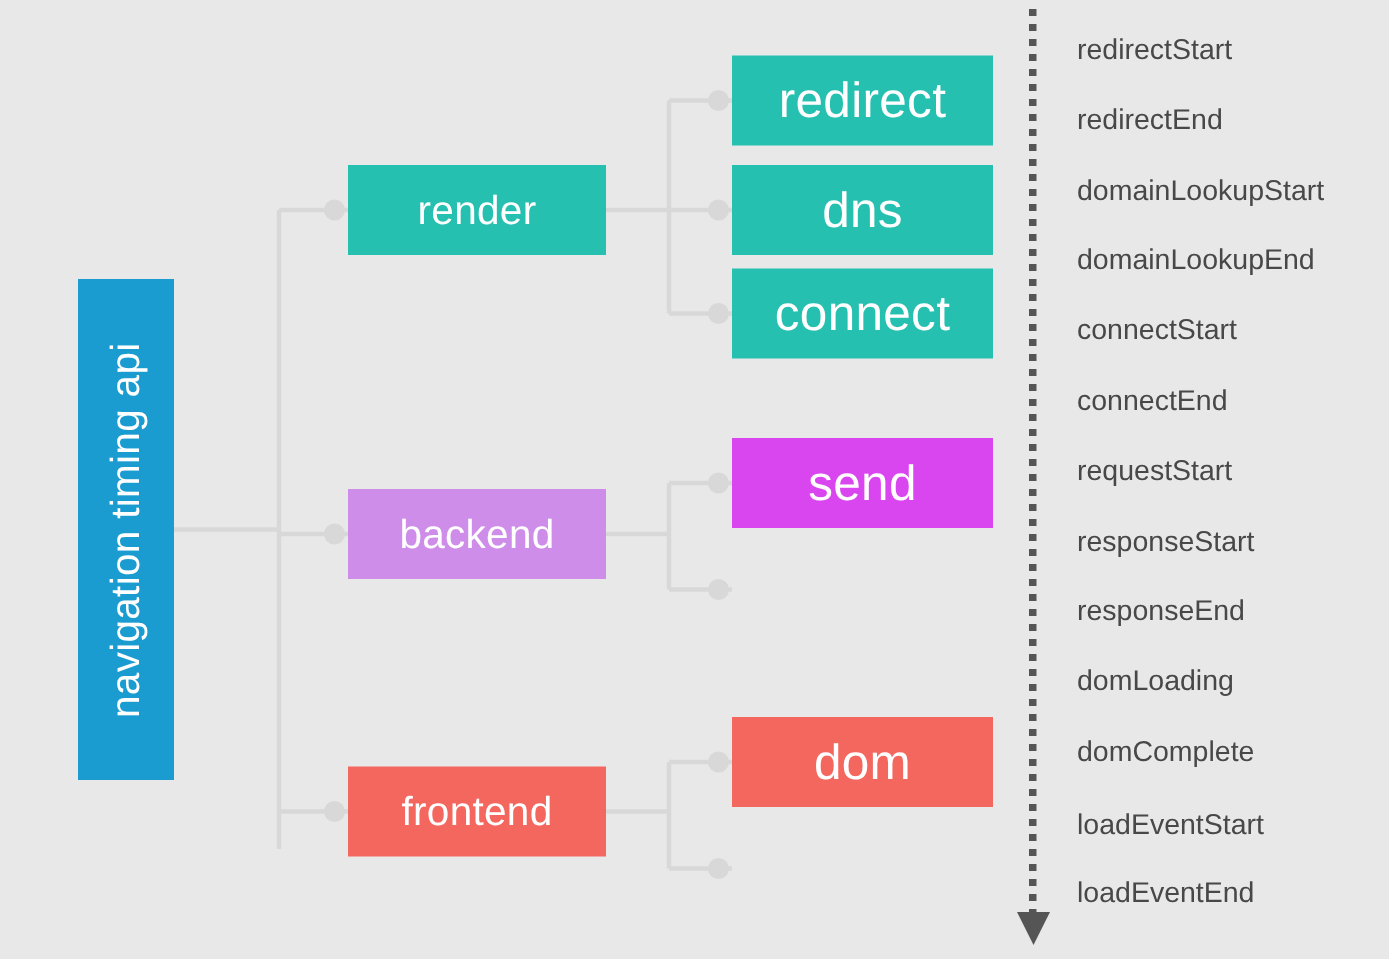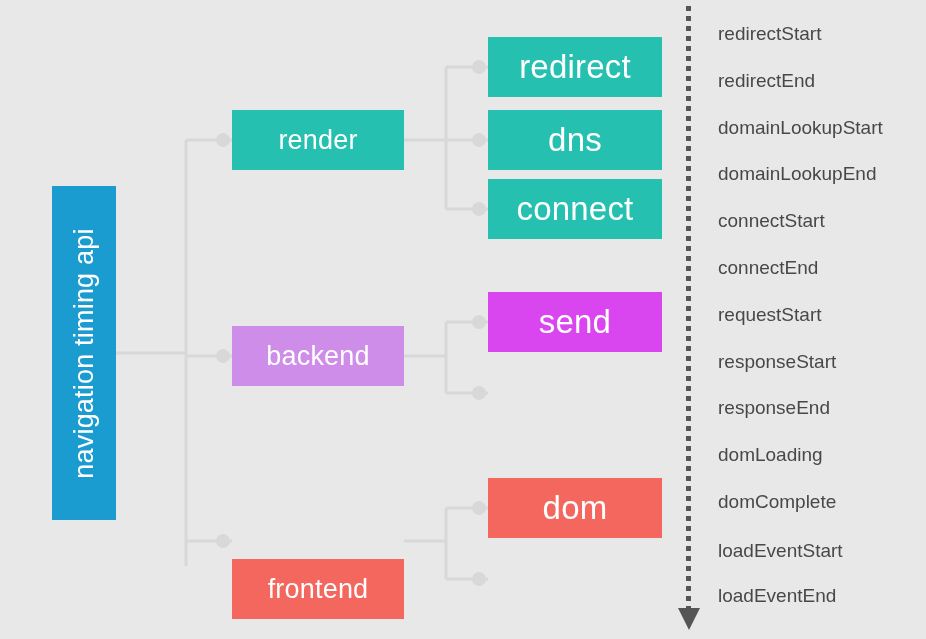--- a/index.html
+++ b/index.html
@@ -57,21 +57,21 @@
   }
 
   .node-mid {
     left: 232px;
     width: 172px;
     height: 60px;
     font-size: 27px;
   }
   .mid-network  { top: 110px; background: #26c0b0; }
   .mid-backend  { top: 326px; background: #ce8de8; }
-  .mid-frontend { top: 511px; background: #f4675f; margin-top: 48px; }
+  .mid-frontend { top: 511px; background: #f4675f; }
 
   .node-leaf {
     left: 488px;
     width: 174px;
     height: 60px;
     font-size: 33px;
   }
   .leaf-redirect { top:  37px; background: #26c0b0; }
   .leaf-dns      { top: 110px; background: #26c0b0; }
   .leaf-connect  { top: 179px; background: #26c0b0; }

